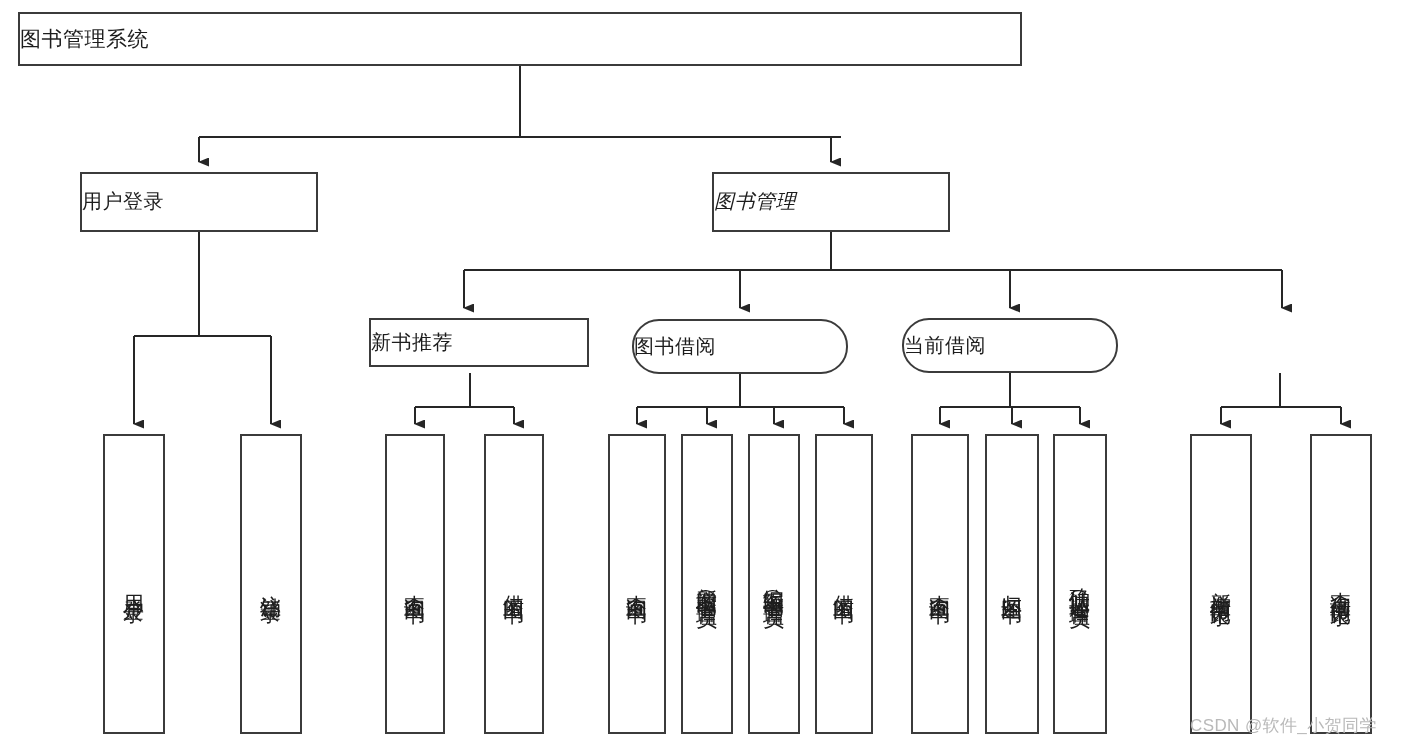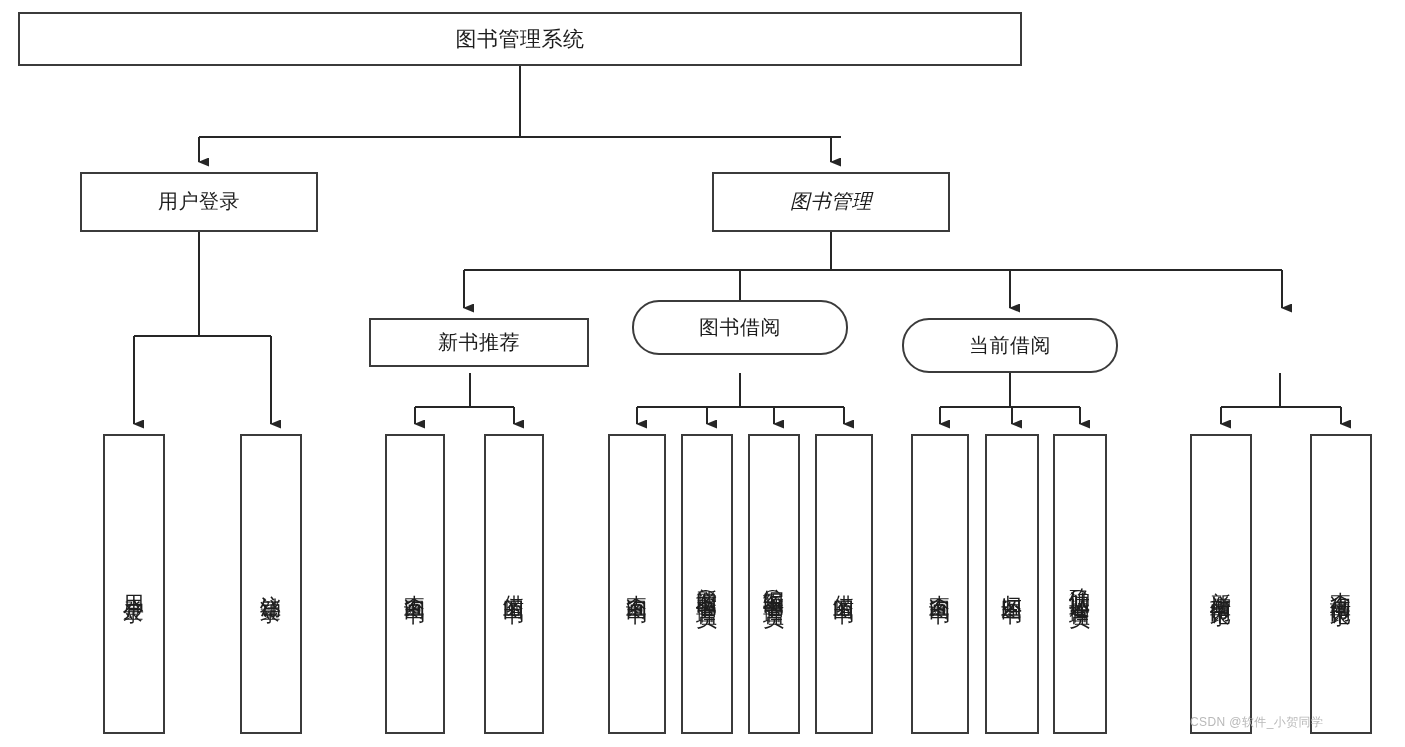--- a/index.html
+++ b/index.html
@@ -24,21 +24,20 @@
     width: 1405px;
     height: 747px;
   }
   .node {
     position: absolute;
     box-sizing: border-box;
     background: #ffffff;
     border: 2px solid #3b3b3b;
     display: flex;
     align-items: center;
-    justify-content: center;
     color: #1d1d1d;
   }
   .node-label {
     display: block;
     text-align: center;
     line-height: 1.18;
     letter-spacing: 0.5px;
   }
   .tier-root .node-label {
     font-size: 21px;
@@ -55,21 +54,21 @@
     text-orientation: upright;
     font-size: 21px;
     line-height: 1.0;
     letter-spacing: 3px;
     max-height: 100%;
   }
   .watermark {
     position: absolute;
     left: 1190px;
     top: 714px;
-    font-size: 12px;
+    font-size: 17px;
     color: #b9b9b9;
     white-space: nowrap;
     letter-spacing: 0.4px;
   }
 </style>
 </head>
 <body>
 
 <div id="diagram-root">
 
@@ -130,21 +129,21 @@
   <div class="node tier-mid" style="left:80px; top:172px; width:238px; height:60px;">
     <span class="node-label">用户登录</span>
   </div>
   <div class="node tier-mid" style="left:712px; top:172px; width:238px; height:60px;font-style:italic;">
     <span class="node-label">图书管理</span>
   </div>
 
   <div class="node tier-mid" style="left:369px; top:318px; width:220px; height:49px;font-family:Liberation Serif, serif;">
     <span class="node-label">新书推荐</span>
   </div>
-  <div class="node tier-mid" style="left:632px; top:300px; width:216px; height:55px;border-radius:27px;">
+  <div class="node tier-mid" style="left:632px; top:319px; width:216px; height:55px;border-radius:27px;">
     <span class="node-label">图书借阅</span>
   </div>
   <div class="node tier-mid" style="left:902px; top:318px; width:216px; height:55px;border-radius:27px;">
     <span class="node-label">当前借阅</span>
   </div>
 
   <div class="node tier-leaf" style="left:103px; top:434px; width:62px; height:300px;">
     <span class="node-label">用户登录</span>
   </div>
   <div class="node tier-leaf" style="left:240px; top:434px; width:62px; height:300px;">

